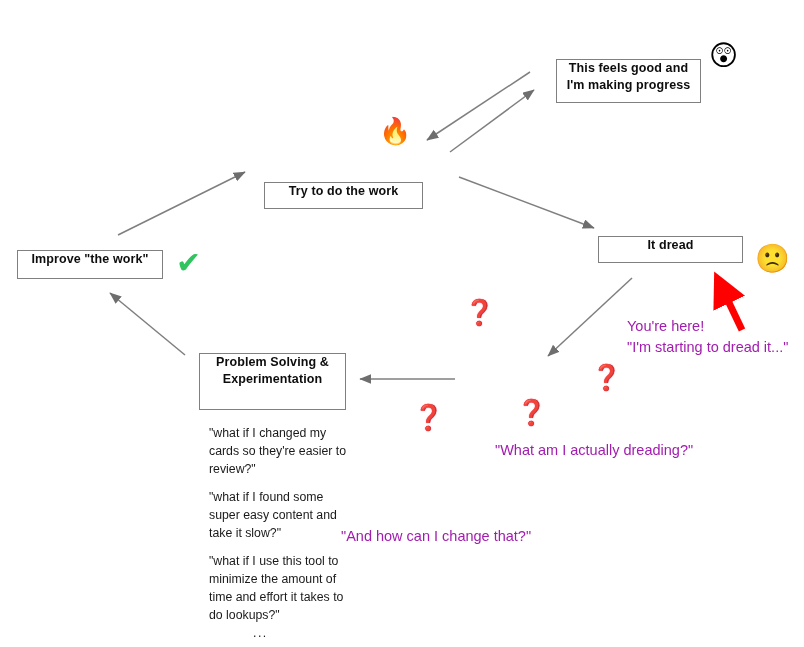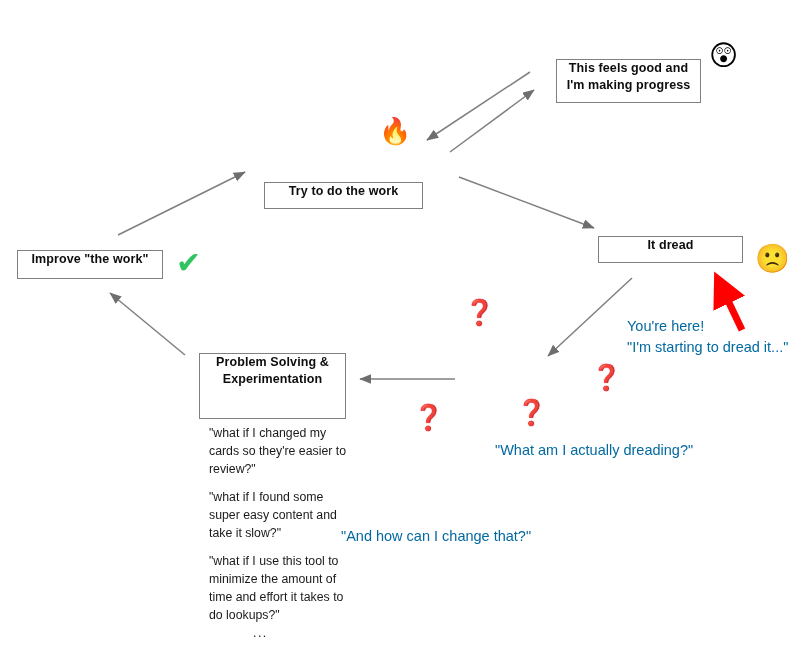--- a/index.html
+++ b/index.html
@@ -47,21 +47,21 @@
   .qmark {
     position: absolute;
     line-height: 1;
     font-weight: bold;
     font-family: "DejaVu Sans", sans-serif;
     color: #f0466e;
     text-shadow: 0 0 1px #e8365f;
   }
   .annot {
     position: absolute;
-    color: #0369a1;
+    color: #a21caf;
     font-size: 14.5px;
     line-height: 1.45;
     white-space: nowrap;
   }
   .quote {
     position: absolute;
     color: #1a1a1a;
     font-size: 12.3px;
     line-height: 1.47;
     width: 148px;
@@ -123,21 +123,21 @@
 
   <div class="node" style="left:598px; top:236px; width:145px; height:27px;">
     <span>It dread</span>
   </div>
 
   <div class="node" style="left:17px; top:250px; width:146px; height:29px;">
     <span>Improve "the work"</span>
   </div>
 
 
-  <div class="node" style="left:199px; top:353px; width:147px; height:66px; padding:0 16px;">
+  <div class="node" style="left:199px; top:353px; width:147px; height:57px; padding:0 16px;">
     <span>Problem Solving &amp; Experimentation</span>
   </div>
 
   <div class="emoji" style="left:709px; top:42px; font-size:28px;">😲</div>
 
   <div class="emoji" style="left:379px; top:118px; font-size:26px;">🔥</div>
 
   <div class="emoji" style="left:755px; top:245px; font-size:28px;">🙁</div>
 
   <div class="check" style="left:176px; top:248px;">✔</div>

